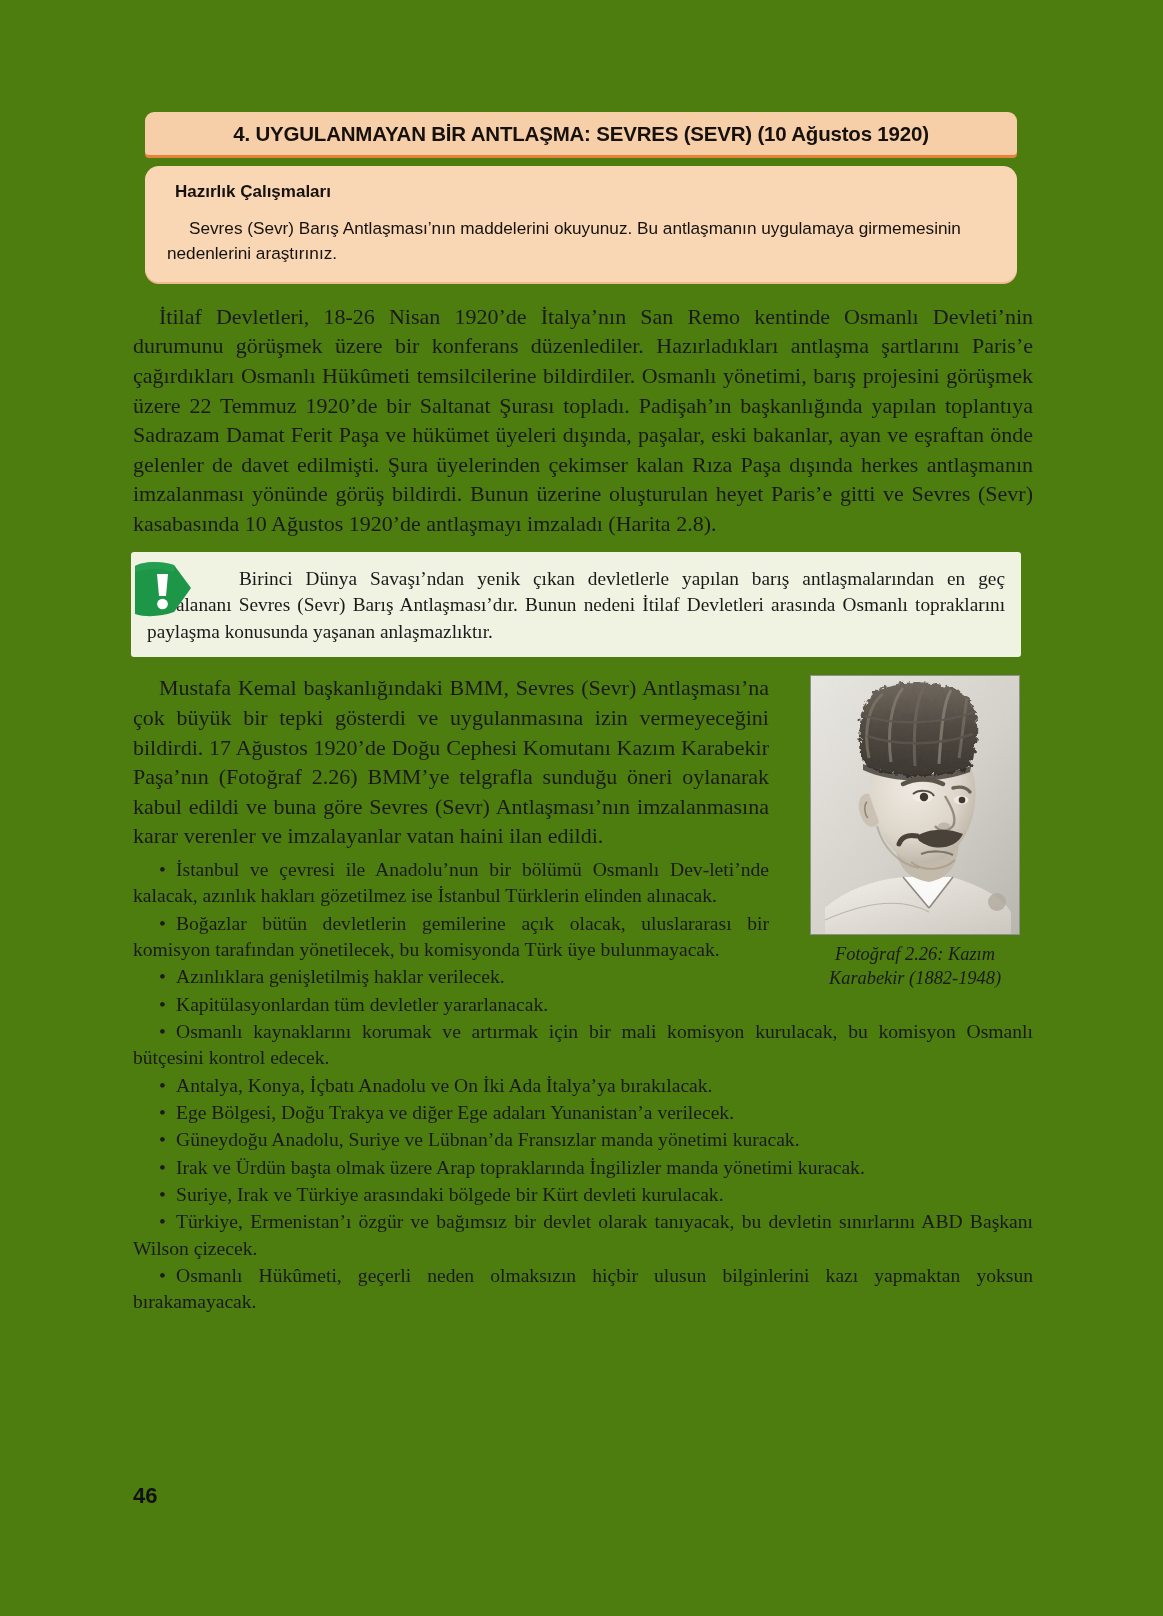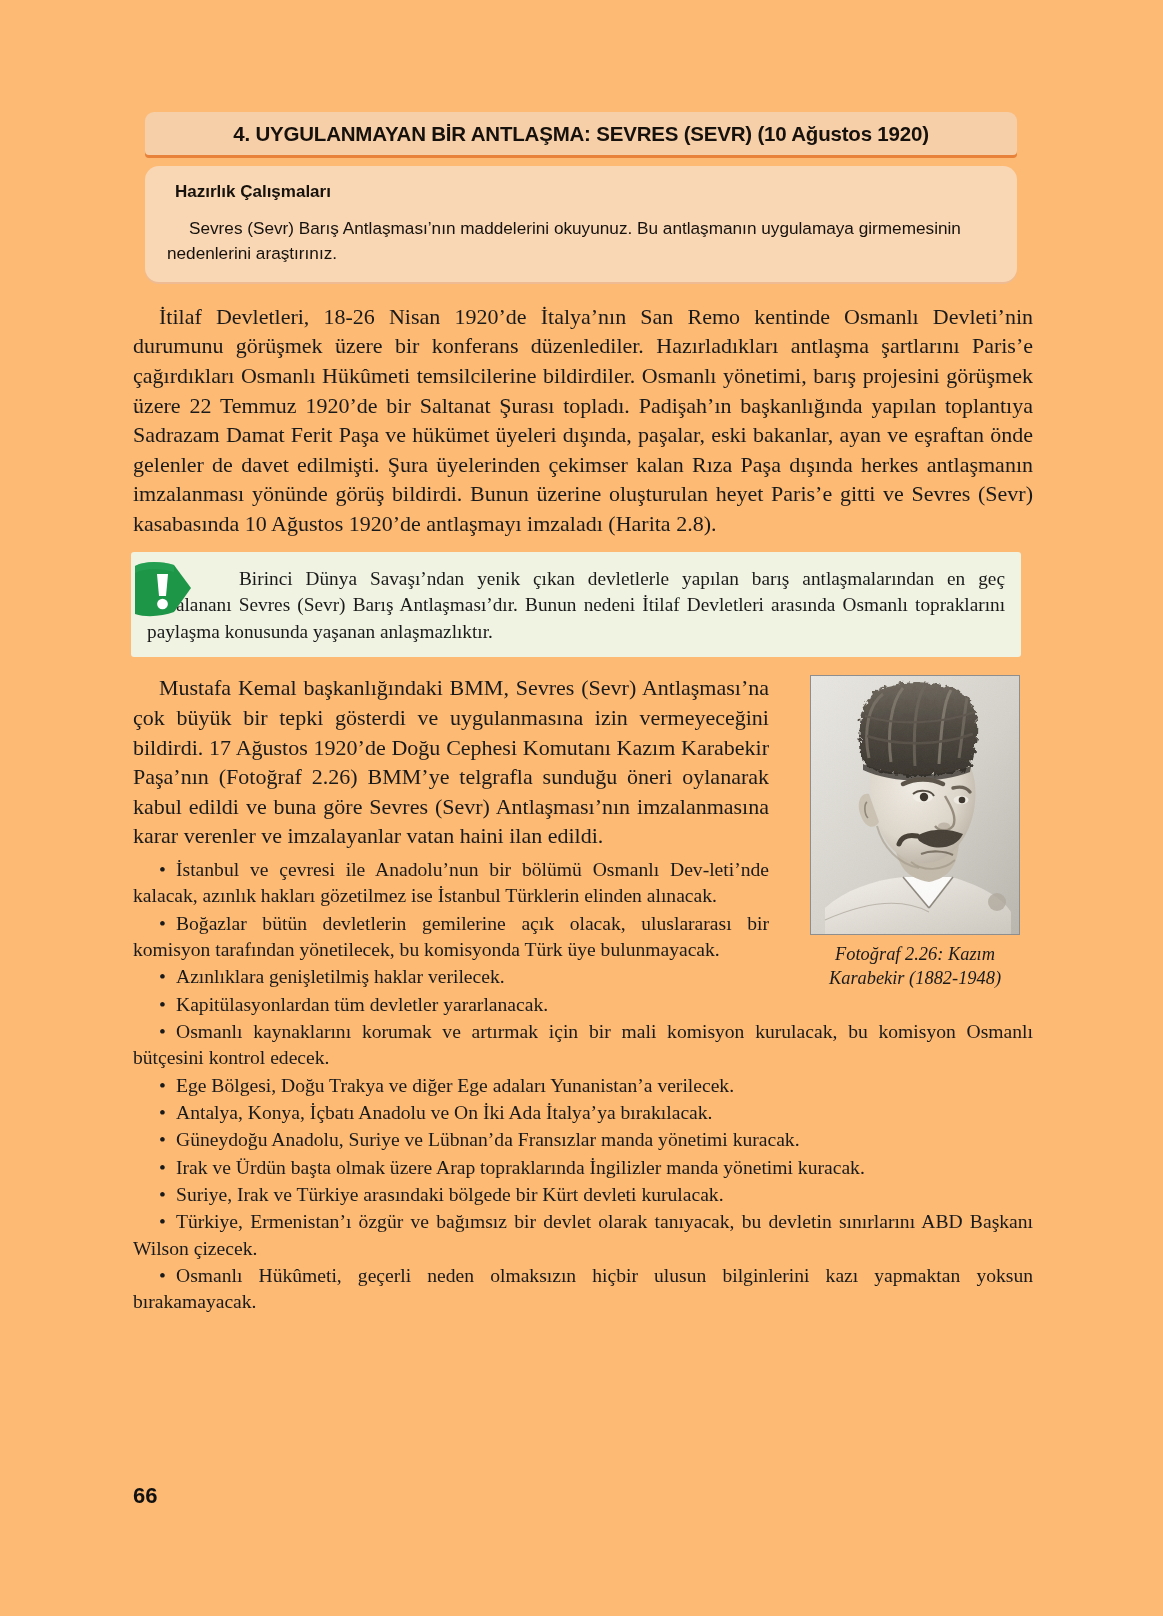--- a/index.html
+++ b/index.html
@@ -15,21 +15,21 @@
     font-family: "Liberation Serif", "DejaVu Serif", serif;
     color: #1a1a1a;
     overflow: hidden;
   }
 
   .page {
     position: absolute;
     left: 0; top: 0;
     width: 1163px;
     height: 1616px;
-    background: #fdba74;
+    background: #4d7c0f;
   }
 
   
   .content {
     position: absolute;
     left: 133px;
     top: 112px;
     width: 900px;
   }
 
@@ -329,26 +329,26 @@
           <li class="narrow"><span class="dot">•</span><span>İstanbul ve çevresi ile Anadolu’nun bir bölümü Osmanlı Dev-leti’nde kalacak, azınlık hakları gözetilmez ise İstanbul Türklerin elinden alınacak.</span></li>
           <li class="narrow"><span class="dot">•</span><span>Boğazlar bütün devletlerin gemilerine açık olacak, uluslararası bir komisyon tarafından yönetilecek, bu komisyonda Türk üye bulunmayacak.</span></li>
         </ul>
       </div>
     </div>
 
     <ul class="clauses">
       <li><span class="dot">•</span><span>Azınlıklara genişletilmiş haklar verilecek.</span></li>
       <li><span class="dot">•</span><span>Kapitülasyonlardan tüm devletler yararlanacak.</span></li>
       <li><span class="dot">•</span><span>Osmanlı kaynaklarını korumak ve artırmak için bir mali komisyon kurulacak, bu komisyon Osmanlı bütçesini kontrol edecek.</span></li>
+      <li><span class="dot">•</span><span>Antalya, Konya, İçbatı Anadolu ve On İki Ada İtalya’ya bırakılacak.</span></li>
       <li><span class="dot">•</span><span>Ege Bölgesi, Doğu Trakya ve diğer Ege adaları Yunanistan’a verilecek.</span></li>
-      <li><span class="dot">•</span><span>Antalya, Konya, İçbatı Anadolu ve On İki Ada İtalya’ya bırakılacak.</span></li>
       <li><span class="dot">•</span><span>Güneydoğu Anadolu, Suriye ve Lübnan’da Fransızlar manda yönetimi kuracak.</span></li>
       <li><span class="dot">•</span><span>Irak ve Ürdün başta olmak üzere Arap topraklarında İngilizler manda yönetimi kuracak.</span></li>
       <li><span class="dot">•</span><span>Suriye, Irak ve Türkiye arasındaki bölgede bir Kürt devleti kurulacak.</span></li>
       <li><span class="dot">•</span><span>Türkiye, Ermenistan’ı özgür ve bağımsız bir devlet olarak tanıyacak, bu devletin sınırlarını ABD Başkanı Wilson çizecek.</span></li>
       <li><span class="dot">•</span><span>Osmanlı Hükûmeti, geçerli neden olmaksızın hiçbir ulusun bilginlerini kazı yapmaktan yoksun bırakamayacak.</span></li>
     </ul>
 
   </div>
 
-  <div class="page-number">66</div>
+  <div class="page-number">46</div>
 
 </div>
 
 </body></html>

